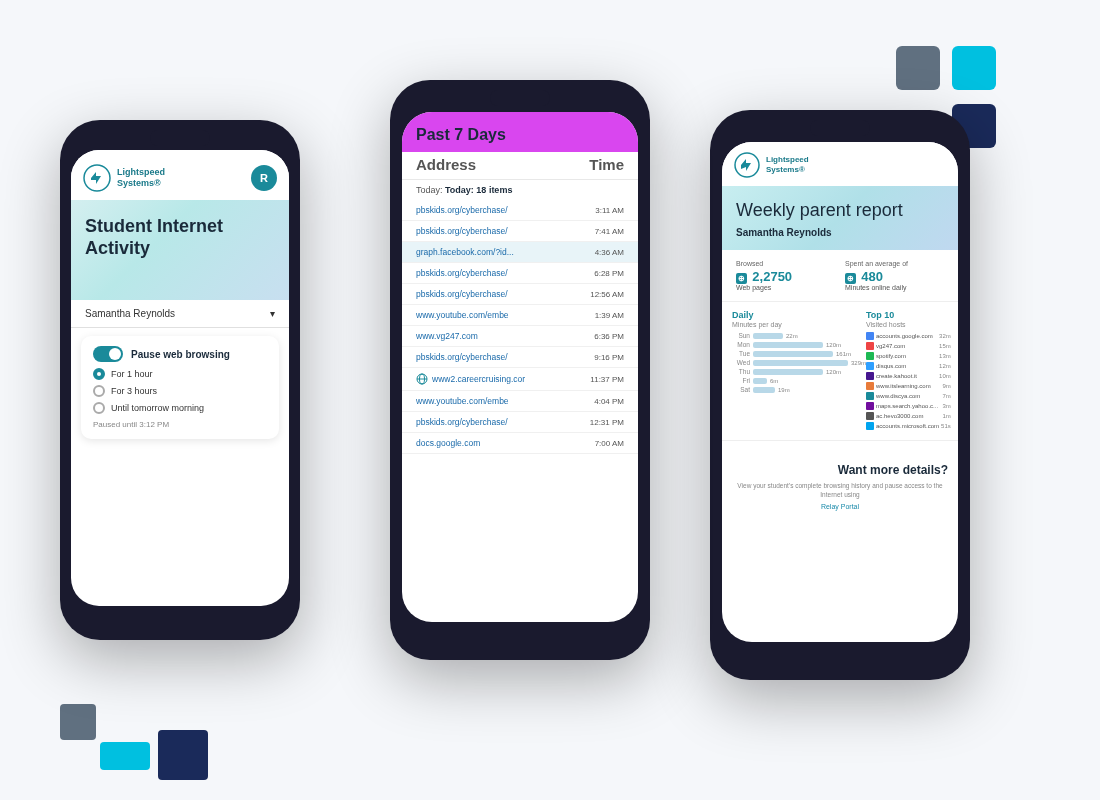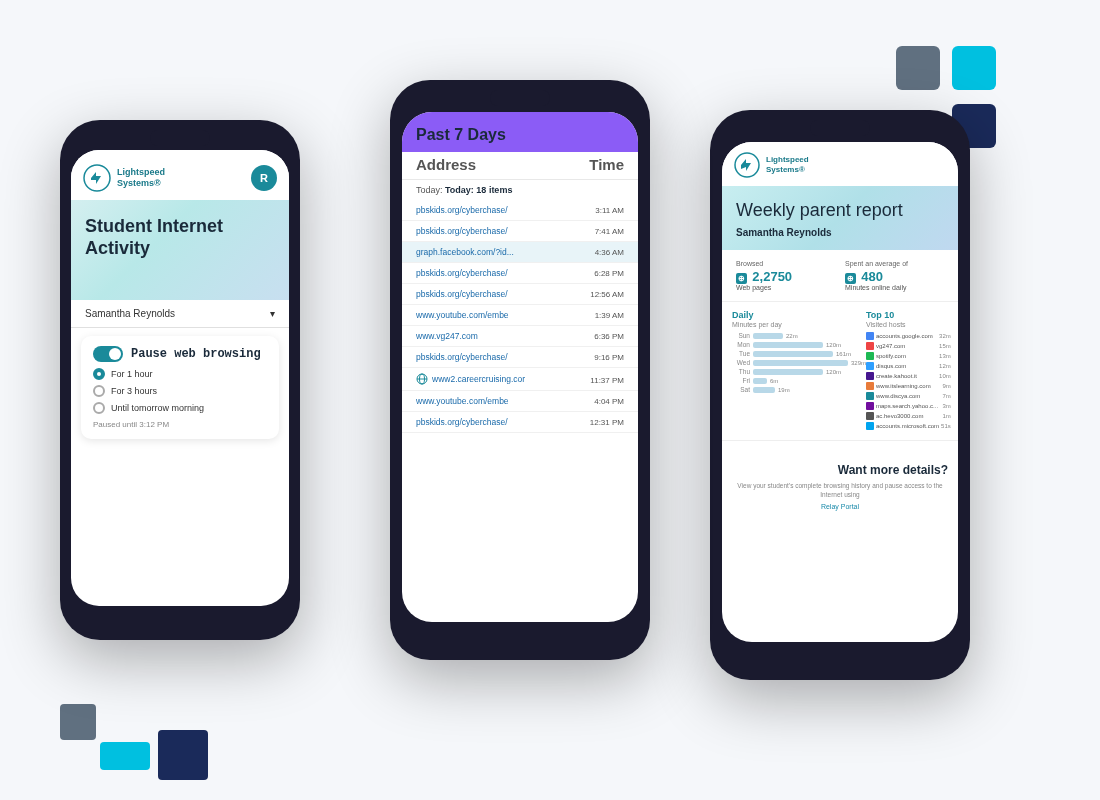--- a/index.html
+++ b/index.html
@@ -150,24 +150,23 @@
       content: '';
       position: absolute;
       right: 2px;
       top: 2px;
       width: 12px;
       height: 12px;
       background: white;
       border-radius: 50%;
     }
     .p1-toggle-label {
-      font-size: 12px;
+      font-size: 10px;
       font-weight: 700;
       color: #1a2a3a;
-      font-family: Liberation Mono, monospace;
     }
     .p1-toggle-desc {
       font-size: 8px;
       color: #666;
       margin-bottom: 8px;
       line-height: 1.4;
     }
 
     .p1-radio-group {
       display: flex;
@@ -220,21 +219,21 @@
     }
     .phone2 .phone-screen {
       top: 32px;
       width: 236px;
       height: 510px;
       border-radius: 30px;
     }
 
     .p2-header {
       padding: 14px 14px 8px;
-      background: #8b5cf6;
+      background: #d946ef;
     }
     .p2-header h2 {
       font-size: 16px;
       font-weight: 800;
       color: #1a2a3a;
     }
 
     .p2-cols {
       display: flex;
       justify-content: space-between;
@@ -252,21 +251,21 @@
       font-size: 9px;
       color: #555;
     }
     .p2-today-header strong {
       color: #1a2a3a;
     }
 
     .p2-row {
       display: flex;
       justify-content: space-between;
-      align-items: flex-end;
+      align-items: center;
       padding: 5px 14px;
       border-bottom: 1px solid #f0f0f0;
       font-size: 8.5px;
     }
     .p2-row.highlighted {
       background: #e8f4f8;
     }
     .p2-url {
       color: #1a6aaa;
       flex: 1;
@@ -590,20 +589,26 @@
       <div class="p2-url-row">
           <span class="p2-url">www.youtube.com/embe</span>
         </div>
       <span class="p2-time">4:04 PM</span>
     </div>
     <div class="p2-row">
       <div class="p2-url-row">
           <span class="p2-url">pbskids.org/cyberchase/</span>
         </div>
       <span class="p2-time">12:31 PM</span>
+    </div>
+    <div class="p2-row">
+      <div class="p2-url-row">
+          <span class="p2-url">docs.google.com</span>
+        </div>
+      <span class="p2-time">7:00 AM</span>
     </div>
   </div>
 </div>
 
 <div class="phone phone3">
   <div class="phone-notch"></div>
   <div class="phone-screen">
     <div class="p3-header">
       <svg class="p3-logo-icon" viewBox="0 0 26 26">
         <circle cx="13" cy="13" r="12" fill="none" stroke="#1a8a9a" stroke-width="1.5"></circle>

